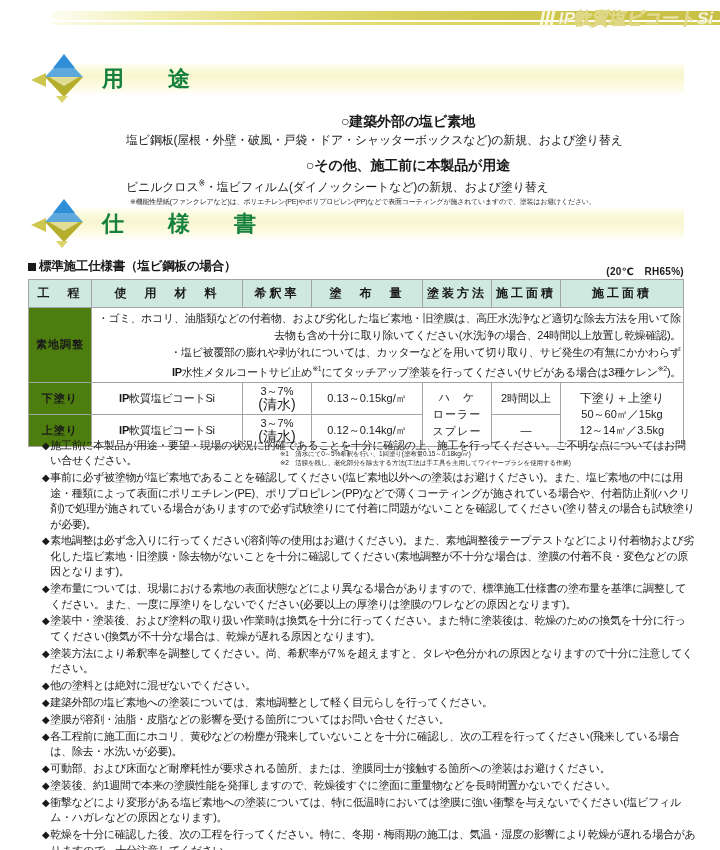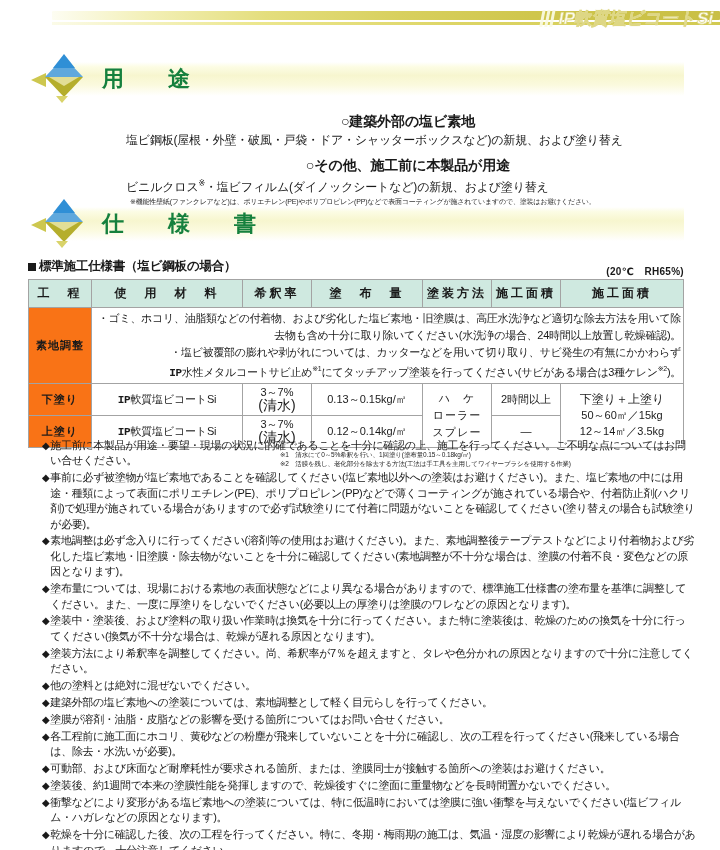--- a/index.html
+++ b/index.html
@@ -203,36 +203,36 @@
   }
   table.spec thead th {
     background: #cfe9e0;
     font-weight: bold;
     font-size: 12px;
     letter-spacing: 3px;
     padding: 3px 0 4px;
     height: 20px;
   }
   td.proc {
-    background: #f97316;
+    background: #4d7c0f;
     font-weight: bold;
     font-size: 11.5px;
     letter-spacing: 1px;
     width: 62px;
   }
   td.prep-text {
     text-align: left;
     padding: 5px 6px 6px 8px;
     font-size: 11px;
     line-height: 16.5px;
     letter-spacing: -0.3px;
   }
   td.prep-text p { margin: 0; text-indent: -7px; padding-left: 7px; text-align: right; }
   td.prep-text p + p { margin-top: 1px; }
-  .ip-mark { font-weight: bold; font-family: Liberation Mono, monospace; }
+  .ip-mark { font-weight: bold; font-family: Liberation Sans, sans-serif; }
   .mat { font-size: 11.5px; letter-spacing: -0.2px; }
   .small-note { font-size: 7px; vertical-align: super; }
   .two-line { line-height: 13px; }
   .two-line .sub { font-size: 14px; }
   .method-cell { font-size: 11.5px; line-height: 17px; letter-spacing: 1px; }
   .area-cell { font-size: 11px; line-height: 16px; }
   .area-cell .hd { font-size: 12px; }
 
   .tbl-notes {
     margin-top: 2px;

